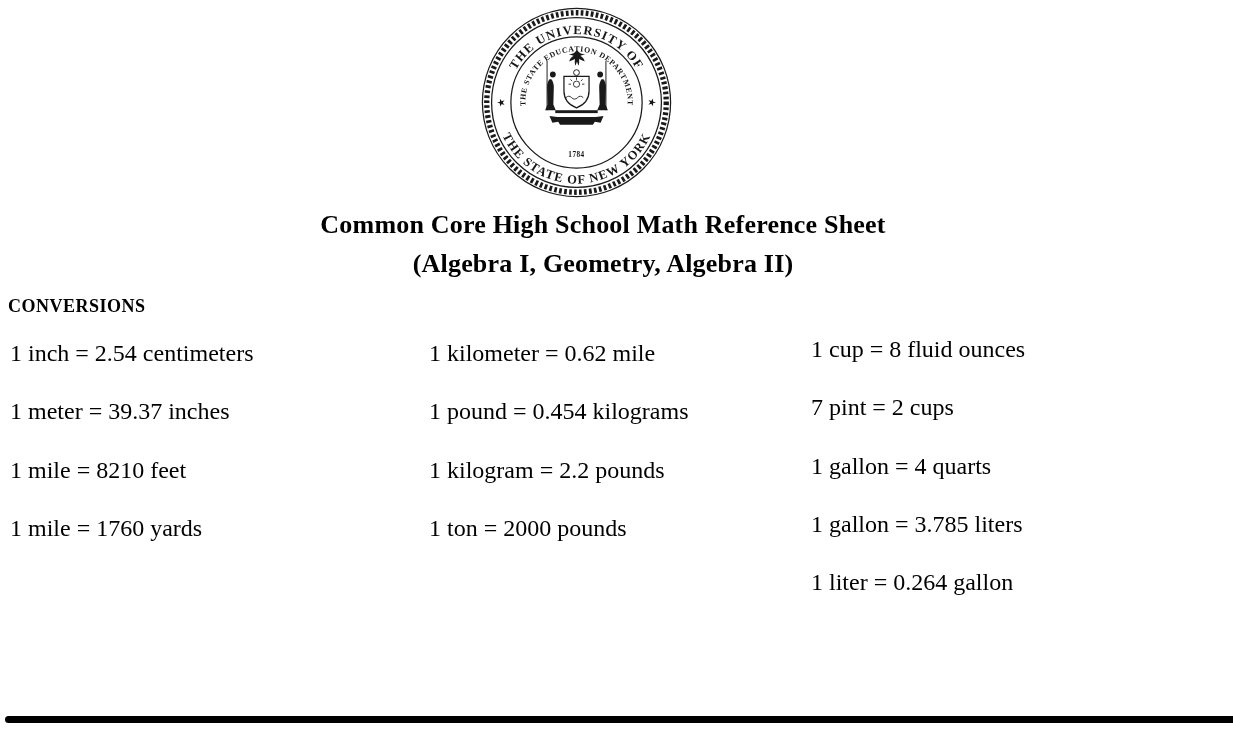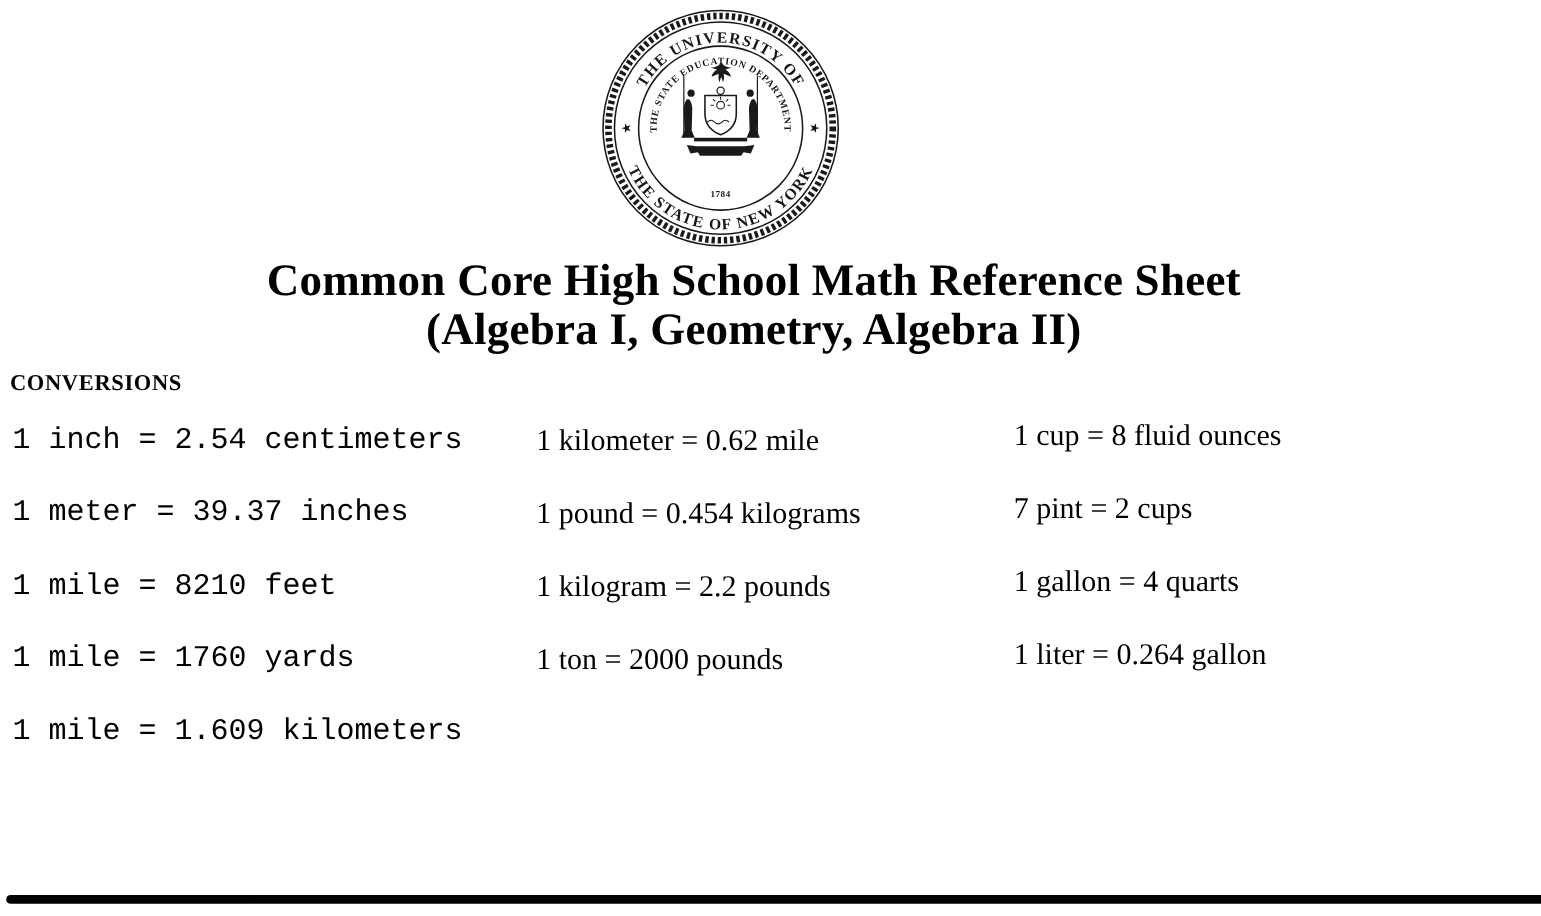--- a/index.html
+++ b/index.html
@@ -19,34 +19,34 @@
   }
   .ring-text { font-size:13px; letter-spacing:1.2px; }
   .inner-ring-text { font-size:8px; letter-spacing:0.7px; }
   .star-glyph { font-size:9px; }
   .year-text { font-size:7.5px; letter-spacing:0.5px; }
   .motto-text { font-size:4.4px; letter-spacing:0.5px; fill:#f2f2f2; font-weight:normal; }
 
   
   .header {
     position:absolute; left:0; top:205px; width:1206px;
-    text-align:center; font-weight:bold; font-size:36px; line-height:39px;
+    text-align:center; font-weight:bold; font-size:26px; line-height:39px;
     letter-spacing:0.2px;
   }
 
   
   .conversions-heading {
     position:absolute; left:8px; top:296px;
     font-size:18px; font-weight:bold; letter-spacing:0.5px;
   }
 
   
   .col { position:absolute; font-size:24px; }
   .col .row { line-height:24px; margin-bottom:34.3px; white-space:nowrap; }
-  .col-1 { left:10px;  top:341px;font-family:Liberation Mono, monospace; }
+  .col-1 { left:10px;  top:341px; }
   .col-2 { left:429px; top:341px; }
   .col-3 { left:811px; top:337px; }
 
   
   .bottom-rule {
     position:absolute; left:5px; top:716px; width:1228px; height:7px;
     background:#000; border-radius:3.5px 0 0 3.5px;
   }
 </style>
 </head>
@@ -115,32 +115,32 @@
     <div>(Algebra I, Geometry, Algebra II)</div>
   </div>
 
   <div class="conversions-heading">CONVERSIONS</div>
 
   <div class="col col-1">
     <div class="row">1 inch = 2.54 centimeters</div>
     <div class="row">1 meter = 39.37 inches</div>
     <div class="row">1 mile = 8210 feet</div>
     <div class="row">1 mile = 1760 yards</div>
-    <div class="row">1 mile = 1.609 kilometers</div>
   </div>
 
   <div class="col col-2">
     <div class="row">1 kilometer = 0.62 mile</div>
     <div class="row">1 pound = 0.454 kilograms</div>
     <div class="row">1 kilogram = 2.2 pounds</div>
     <div class="row">1 ton = 2000 pounds</div>
   </div>
 
   <div class="col col-3">
     <div class="row">1 cup = 8 fluid ounces</div>
     <div class="row">7 pint = 2 cups</div>
     <div class="row">1 gallon = 4 quarts</div>
+    <div class="row">1 gallon = 3.785 liters</div>
     <div class="row">1 liter = 0.264 gallon</div>
   </div>
 
   <div class="bottom-rule"></div>
 
 </div>
 
 </body></html>

